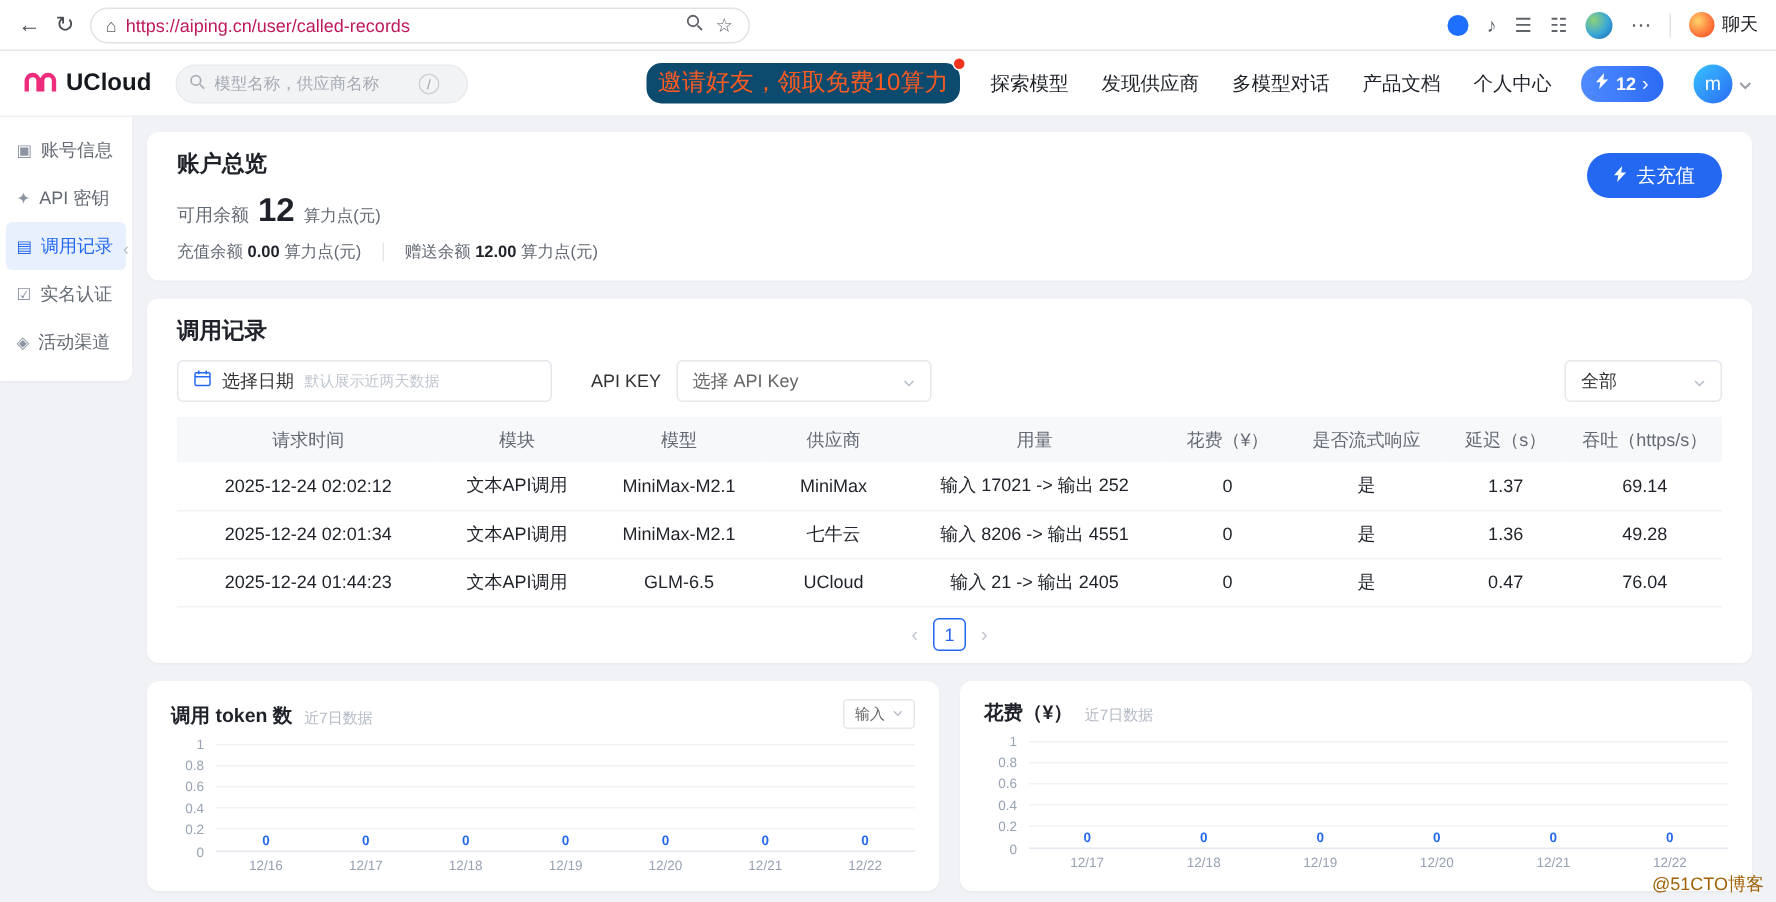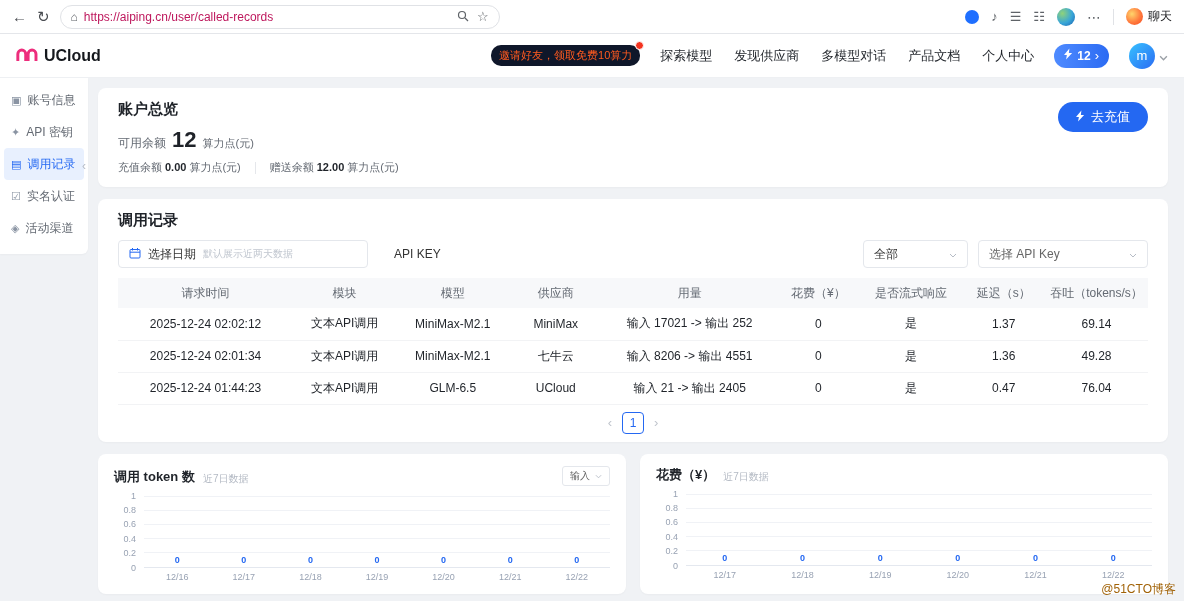--- a/index.html
+++ b/index.html
@@ -28,21 +28,21 @@
 
   
   .app-header { height:44px; background:#fff; border-bottom:1px solid #eef0f3; display:flex; align-items:center; padding:0 16px; gap:16px; }
   .logo { display:flex; align-items:center; gap:6px; }
   .logo-text { font-size:16px; font-weight:bold; color:#15181d; }
   .search { width:195px; height:26px; background:#f2f3f5; border:1px solid #e8eaed; border-radius:13px; display:flex; align-items:center; padding:0 8px; gap:6px; }
   .search input { border:none; outline:none; background:transparent; font-size:11px; width:130px; color:#333; }
   .search input::placeholder { color:#a6abb3; }
   .shortcut { width:14px; height:14px; border:1px solid #cfd3d9; border-radius:50%; font-size:9px; color:#9aa0a6; display:flex; align-items:center; justify-content:center; }
   .header-right { margin-left:auto; display:flex; align-items:center; gap:20px; }
-  .promo { position:relative; font-size:11px; color:#ff5a1f; background:#0f172a; padding:3px 8px; border-radius:10px; white-space:nowrap; }
+  .promo { position:relative; font-size:16px; color:#ff5a1f; background:#0c4a6e; padding:3px 8px; border-radius:10px; white-space:nowrap; }
   .promo-dot { position:absolute; top:-4px; right:-4px; width:9px; height:9px; border-radius:50%; background:#f4331f; border:1px solid #fff; }
   .nav-row { display:flex; gap:22px; }
   .nav-item { font-size:13px; color:#1f2329; white-space:nowrap; }
   .credits { height:24px; border-radius:12px; background:linear-gradient(90deg,#4f8bff,#2b6bf3); color:#fff; display:flex; align-items:center; gap:4px; padding:0 10px; font-size:12px; font-weight:bold; }
   .credits .chev { font-weight:normal; font-size:13px; }
   .avatar-wrap { display:flex; align-items:center; gap:4px; }
   .avatar { width:26px; height:26px; border-radius:50%; background:linear-gradient(135deg,#37c2ff,#2b6bf3); color:#fff; font-size:13px; display:flex; align-items:center; justify-content:center; }
 
   
   .layout { display:flex; height:523px; }
@@ -146,20 +146,30 @@
 
   <header class="app-header" data-interactable="false">
     <div class="logo" data-interactable="true">
       <span data-interactable="false">
         <svg width="22" height="15" viewBox="0 0 24 16">
             <path d="M2 16 V8.5 a4.3 4.3 0 0 1 8.6 0 V16 M13.2 16 V8.5 a4.3 4.3 0 0 1 8.6 0 V16" stroke="#ED2D7C" stroke-width="3.2" fill="none" stroke-linecap="round"></path>
           </svg>
       </span>
       <span class="logo-text" data-interactable="false">UCloud</span>
     </div>
+    <div class="search" data-interactable="true">
+      <span data-interactable="false">
+        <svg width="11" height="11" viewBox="0 0 12 12">
+            <circle cx="5" cy="5" r="3.5" fill="none" stroke="#a6abb3" stroke-width="1.2"></circle>
+            <line x1="8" y1="8" x2="11" y2="11" stroke="#a6abb3" stroke-width="1.2"></line>
+          </svg>
+      </span>
+      <input data-interactable="true" placeholder="模型名称，供应商名称" style="">
+      <span class="shortcut" data-interactable="false">/</span>
+    </div>
     <div class="header-right">
       <span class="promo" data-interactable="true">
         <span data-interactable="false">邀请好友，领取免费10算力</span>
         <span class="promo-dot" data-interactable="false"></span>
       </span>
       <nav class="nav-row" id="main-nav" data-interactable="false">
           <span class="nav-item" data-interactable="true">探索模型</span>
           <span class="nav-item" data-interactable="true">发现供应商</span>
           <span class="nav-item" data-interactable="true">多模型对话</span>
           <span class="nav-item" data-interactable="true">产品文档</span>
@@ -250,28 +260,28 @@
                   <rect x="1" y="2.5" width="10" height="8.5" rx="1" fill="none" stroke="#2468f2"></rect>
                   <line x1="1" y1="5.2" x2="11" y2="5.2" stroke="#2468f2"></line>
                   <line x1="3.5" y1="1" x2="3.5" y2="3.5" stroke="#2468f2"></line>
                   <line x1="8.5" y1="1" x2="8.5" y2="3.5" stroke="#2468f2"></line>
                 </svg>
             </span>
             <span class="dp-label" data-interactable="false">选择日期</span>
             <span class="dp-hint" data-interactable="false">默认展示近两天数据</span>
           </div>
           <span class="apikey-label" data-interactable="false">API KEY</span>
-          <div class="select all-select" data-interactable="true">
-            <span>全部</span>
+          <div class="select apikey-select" data-interactable="true">
+            <span>选择 API Key</span>
             <span data-interactable="false"><svg width="8" height="5" viewBox="0 0 8 5">
                   <path d="M1 1 L4 4 L7 1" stroke="#b6bcc6" fill="none"></path>
                 </svg></span>
           </div>
-          <div class="select apikey-select" data-interactable="true">
-            <span>选择 API Key</span>
+          <div class="select all-select" data-interactable="true">
+            <span>全部</span>
             <span data-interactable="false"><svg width="8" height="5" viewBox="0 0 8 5">
                   <path d="M1 1 L4 4 L7 1" stroke="#b6bcc6" fill="none"></path>
                 </svg></span>
           </div>
         </div>
         <div class="table-wrap" data-interactable="false">
           <table>
             <colgroup>
               <col style="width:17%">
                 <col style="width:10%">
@@ -286,21 +296,21 @@
             <thead>
                 <tr id="table-head">
                   <th data-interactable="false">请求时间</th>
                   <th data-interactable="false">模块</th>
                   <th data-interactable="false">模型</th>
                   <th data-interactable="false">供应商</th>
                   <th data-interactable="false">用量</th>
                   <th data-interactable="false">花费（¥）</th>
                   <th data-interactable="false">是否流式响应</th>
                   <th data-interactable="false">延迟（s）</th>
-                  <th data-interactable="false">吞吐（tokens/s）</th>
+                  <th data-interactable="false">吞吐（https/s）</th>
                 </tr>
               </thead>
             <tbody id="table-body">
                 <tr data-interactable="true">
                   <td data-interactable="false">2025-12-24 02:02:12</td>
                   <td data-interactable="false">文本API调用</td>
                   <td data-interactable="false">MiniMax-M2.1</td>
                   <td data-interactable="false">MiniMax</td>
                   <td data-interactable="false">输入 17021 -&gt; 输出 252</td>
                   <td data-interactable="false">0</td>

